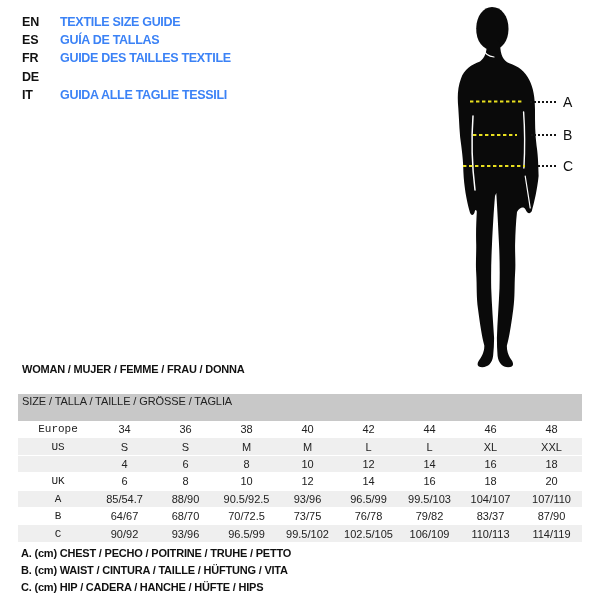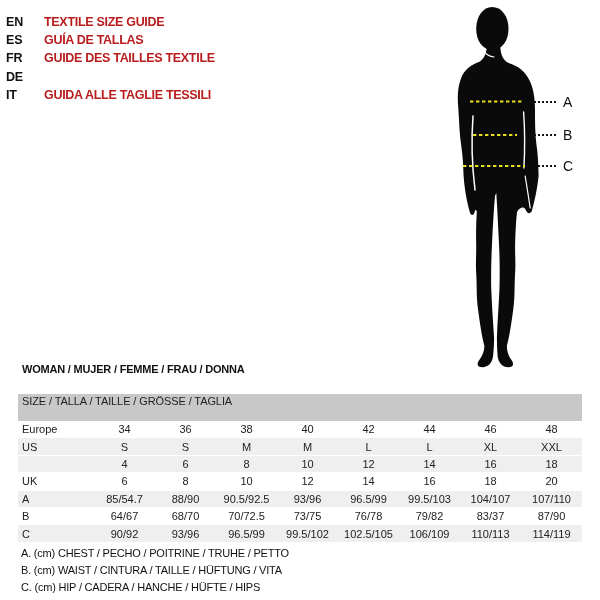--- a/index.html
+++ b/index.html
@@ -1,22 +1,22 @@
 <!DOCTYPE html>
 <html style="--silhouette: #0a0a0a; --dash-yellow: #e8df1e; --table-header-bg: #c8c8c8; --row-shade: #efefef;"><head>
 <meta charset="utf-8">
 <style>
   html,body{margin:0;padding:0;background:#fff;font-family:"Liberation Sans",sans-serif;}
   .stage{position:relative;width:600px;height:600px;background:#fff;overflow:hidden;color:#1a1a1a;}
 
   
-  .lang-block{position:absolute;left:6px;top:13px;}
+  .lang-block{position:absolute;left:22px;top:13px;}
   .lang-row{display:flex;align-items:center;height:18.2px;}
   .lang-code{width:38px;font-weight:bold;font-size:12.5px;letter-spacing:-0.2px;color:#111;}
-  .lang-title{font-weight:bold;font-size:12.5px;letter-spacing:-0.3px;color:#b91c1c;white-space:nowrap;}
+  .lang-title{font-weight:bold;font-size:12.5px;letter-spacing:-0.3px;color:#3b82f6;white-space:nowrap;}
 
   
   .figure-svg{position:absolute;left:430px;top:0;width:170px;height:370px;}
   .silhouette{fill:var(--silhouette,#0a0a0a);}
   .sliver{fill:none;stroke:#fff;stroke-linecap:round;}
   .dash{stroke:var(--dash-yellow,#e8df1e);stroke-width:2.1;stroke-dasharray:3.4 2.6;}
 
   
   .marker{position:absolute;display:flex;align-items:center;height:16px;}
   .marker .dots{border-top:2px dotted #141414;height:0;}
@@ -27,25 +27,25 @@
 
   
   .section-title{position:absolute;left:22px;top:363px;font-size:11px;font-weight:bold;letter-spacing:-0.2px;color:#111;white-space:nowrap;}
 
   
   .size-table{position:absolute;left:18px;top:394px;width:564px;font-size:11px;color:#222;}
   .thead{box-sizing:border-box;height:27px;line-height:15.5px;background:var(--table-header-bg,#c8c8c8);padding-left:4px;letter-spacing:-0.1px;white-space:nowrap;}
   .trow{box-sizing:border-box;display:grid;grid-template-columns:76px repeat(8,61px);height:17.4px;align-items:center;border-bottom:1px solid #fff;}
   .trow.shade{background:var(--row-shade,#efefef);}
   .cell{text-align:center;white-space:nowrap;}
-  .cell.rlabel{text-align:left;padding-left:4px;}
+  .cell.rlabel{text-align:center;padding-left:4px;font-family:Liberation Mono, monospace;}
 
   
   .legend{position:absolute;left:21px;top:544.5px;}
-  .legend-line{display:flex;align-items:center;height:17px;font-size:11px;font-weight:normal;letter-spacing:-0.2px;color:#111;white-space:nowrap;}
+  .legend-line{display:flex;align-items:center;height:17px;font-size:11px;font-weight:bold;letter-spacing:-0.2px;color:#111;white-space:nowrap;}
 </style>
 </head>
 <body>
 
 <div class="stage">
 
   <div class="lang-block">
     <div class="lang-row">
       <span class="lang-code">EN</span>
       <span class="lang-title">TEXTILE SIZE GUIDE</span>

